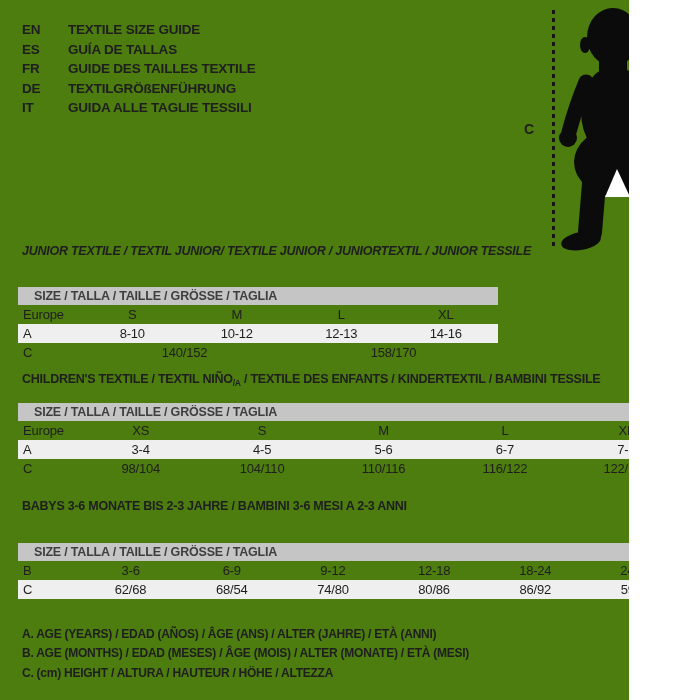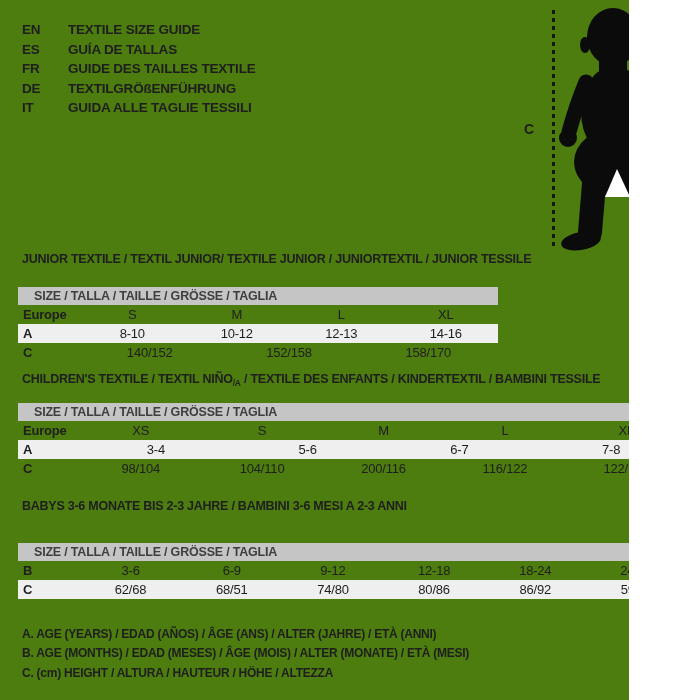--- a/index.html
+++ b/index.html
@@ -16,39 +16,39 @@
   
   .measure-line {
     position:absolute; left:552px; top:10px; width:3px; height:236px;
     background-image:repeating-linear-gradient(to bottom,#161616 0 4px,transparent 4px 8px);
   }
   .measure-label { position:absolute; left:524px; top:121px; font-size:14px; font-weight:700; }
   .figure-svg { position:absolute; left:556px; top:4px; }
 
   
   .section-title { position:absolute; left:22px; font-size:12.5px; font-weight:700; letter-spacing:-0.25px; white-space:nowrap; }
-  .title-junior { top:252px; }
+  .title-junior { top:244px;font-style:italic; }
   .title-children { top:372px;text-align:center; }
   .title-babies { top:497px; }
   .title-babies div { line-height:19px; }
   .sub { font-size:8.5px; vertical-align:-3px; }
 
   
   .size-table { position:absolute; left:18px; }
   .tbl-junior  { top:287px; width:480px; }
   .tbl-children{ top:403px; width:669px; }
   .tbl-babies  { top:543px; width:669px; }
   .size-bar {
     height:18px; line-height:18px; background:#c5c5c5; color:#3e3e3e;
     font-weight:700; font-size:12.5px; padding-left:16px; letter-spacing:-0.2px;
   }
   .trow { display:flex; height:19px; line-height:19px; font-size:13px; letter-spacing:-0.2px; }
   .trow.alt { background:#efefef; }
   .cell { flex:1; text-align:center; }
-  .cell.label { flex:0 0 57px; text-align:left; padding-left:5px;font-weight:bold; }
+  .cell.label { flex:0 0 57px; text-align:left; padding-left:5px; }
 
   
   .footnotes { position:absolute; left:22px; top:625px; font-size:12px; font-weight:700; letter-spacing:-0.25px; }
   .footnotes div { line-height:19.4px; white-space:nowrap; }
 </style>
 </head>
 <body>
 
 <div class="canvas">
 
@@ -117,50 +117,50 @@
     <div class="trow alt">
       <div class="cell label">A</div>
       <div class="cell">8-10</div>
       <div class="cell">10-12</div>
       <div class="cell">12-13</div>
       <div class="cell">14-16</div>
     </div>
     <div class="trow">
       <div class="cell label">C</div>
       <div class="cell">140/152</div>
-      <div class="cell">152/158</div>
       <div class="cell">158/170</div>
     </div>
   </div>
 
   <div class="section-title title-children">
     <span>CHILDREN'S TEXTILE / TEXTIL NIÑO</span><span class="sub">/A</span><span> / TEXTILE DES ENFANTS / KINDERTEXTIL / BAMBINI TESSILE</span>
   </div>
   <div class="size-table tbl-children">
     <div class="size-bar">SIZE / TALLA / TAILLE / GRÖSSE / TAGLIA</div>
     <div class="trow">
       <div class="cell label">Europe</div>
       <div class="cell">XS</div>
       <div class="cell">S</div>
       <div class="cell">M</div>
       <div class="cell">L</div>
       <div class="cell">XL</div>
     </div>
     <div class="trow alt">
       <div class="cell label">A</div>
       <div class="cell">3-4</div>
+      <div class="cell">4-5</div>
       <div class="cell">5-6</div>
       <div class="cell">6-7</div>
       <div class="cell">7-8</div>
     </div>
     <div class="trow">
       <div class="cell label">C</div>
       <div class="cell">98/104</div>
       <div class="cell">104/110</div>
-      <div class="cell">200/116</div>
+      <div class="cell">110/116</div>
       <div class="cell">116/122</div>
       <div class="cell">122/128</div>
     </div>
   </div>
 
   <div class="section-title title-babies">
     <div>BABYS 3-6 MONATE BIS 2-3 JAHRE / BAMBINI 3-6 MESI A 2-3 ANNI</div>
   </div>
   <div class="size-table tbl-babies">
     <div class="size-bar">SIZE / TALLA / TAILLE / GRÖSSE / TAGLIA</div>
@@ -169,21 +169,21 @@
       <div class="cell">3-6</div>
       <div class="cell">6-9</div>
       <div class="cell">9-12</div>
       <div class="cell">12-18</div>
       <div class="cell">18-24</div>
       <div class="cell">24-36</div>
     </div>
     <div class="trow alt">
       <div class="cell label">C</div>
       <div class="cell">62/68</div>
-      <div class="cell">68/51</div>
+      <div class="cell">68/54</div>
       <div class="cell">74/80</div>
       <div class="cell">80/86</div>
       <div class="cell">86/92</div>
       <div class="cell">59/98</div>
     </div>
   </div>
 
   <div class="footnotes">
     <div>A. AGE (YEARS) / EDAD (AÑOS) / ÂGE (ANS) / ALTER (JAHRE) / ETÀ (ANNI)</div>
     <div>B. AGE (MONTHS) / EDAD (MESES) / ÂGE (MOIS) / ALTER (MONATE) / ETÀ (MESI)</div>

